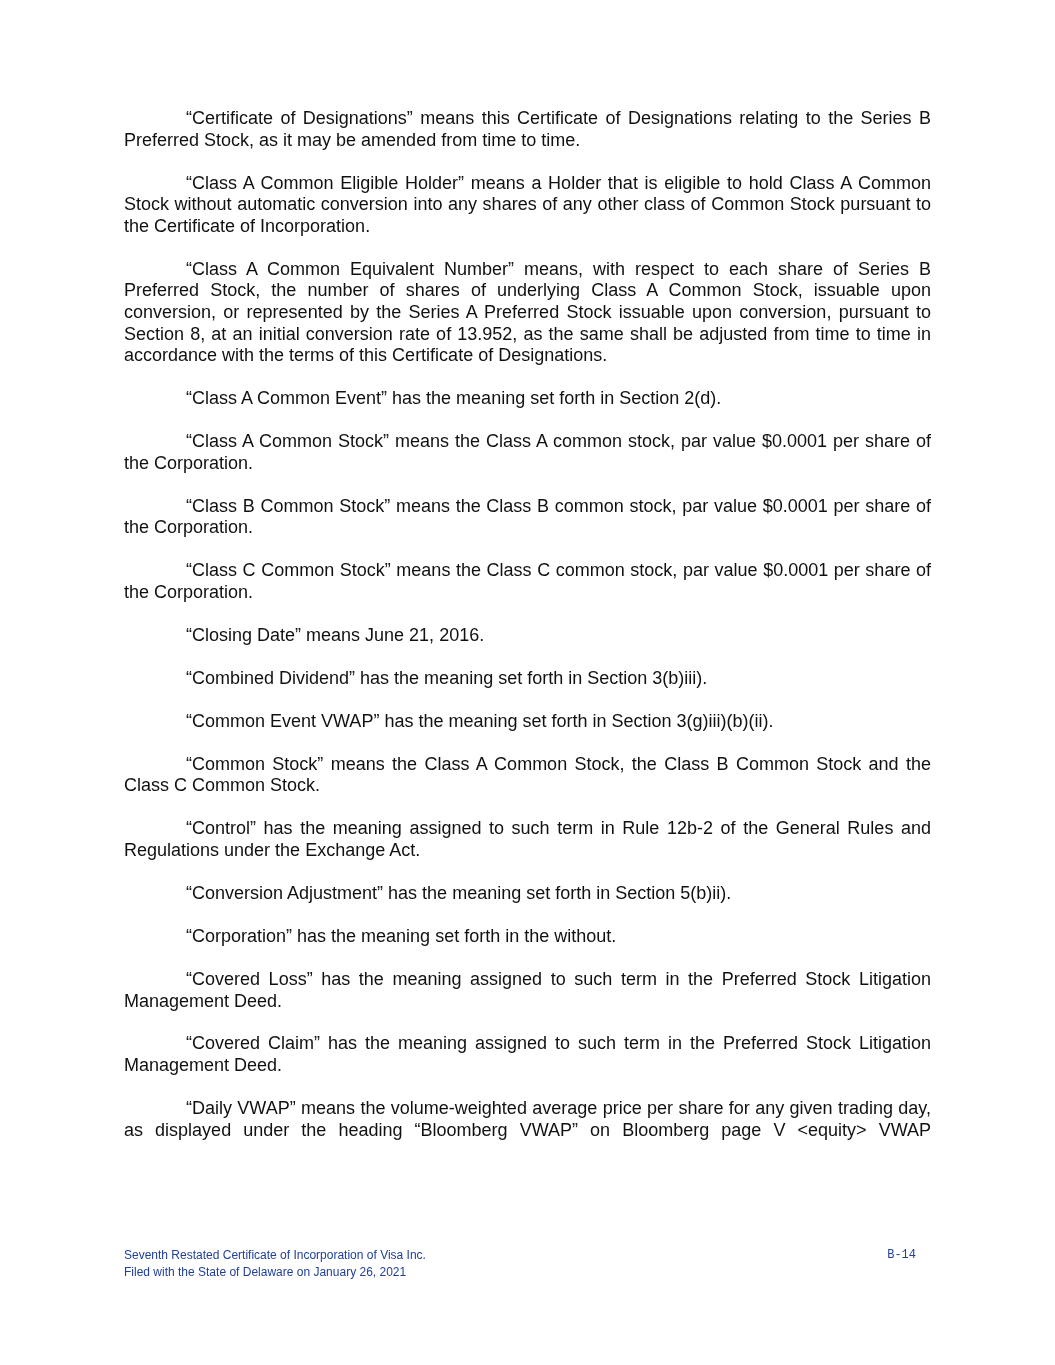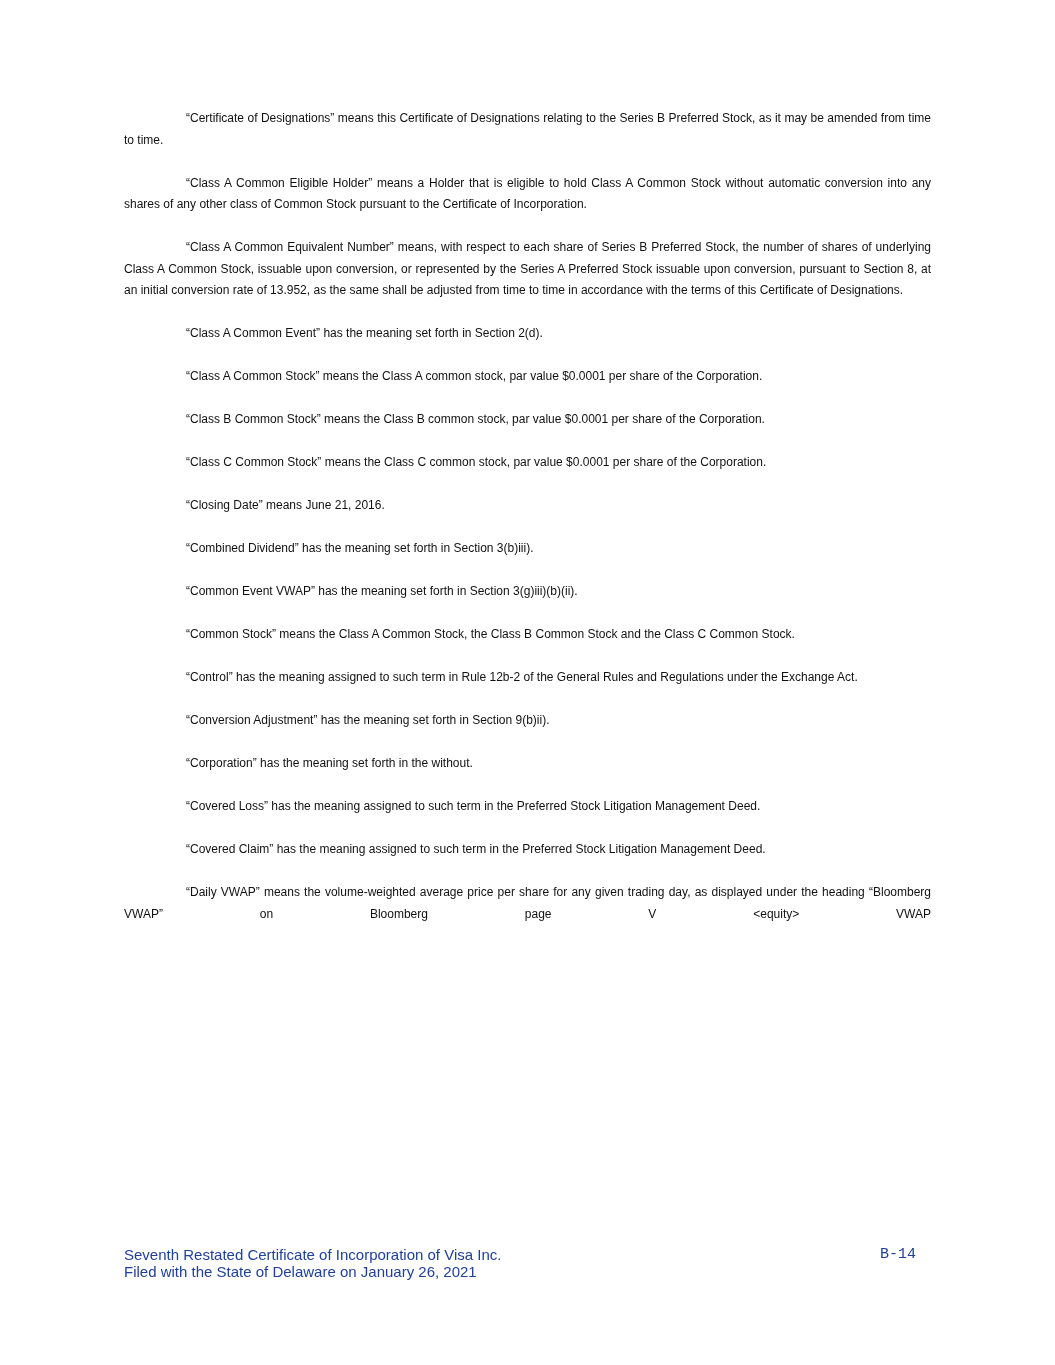--- a/index.html
+++ b/index.html
@@ -1,26 +1,26 @@
 <!DOCTYPE html>
 <html><head>
 <meta charset="utf-8">
 <style>
   html, body { margin: 0; padding: 0; background: #ffffff; }
   body { width: 1055px; height: 1365px; position: relative; overflow: hidden; }
   .page {
     position: absolute; left: 124px; top: 108px; width: 807px;
-    font-family: "Liberation Sans", sans-serif; font-size: 12px;
+    font-family: "Liberation Sans", sans-serif; font-size: 18px;
     line-height: 21.6px; color: #111111;
   }
   .para { margin: 0 0 21.4px 0; text-align: justify; text-indent: 62px; }
   .para.last { margin-bottom: 14px; text-align-last: justify; }
   .footer {
     position: absolute; left: 124px; top: 1247px; width: 792px;
-    font-family: "Liberation Sans", sans-serif; font-size: 15px;
+    font-family: "Liberation Sans", sans-serif; font-size: 12px;
     line-height: 16.5px; color: #1f3f9a;
   }
   .footer .left { float: left; }
   .footer .right { float: right; font-family: Liberation Mono, monospace; }
 </style>
 </head>
 <body>
 
 <div class="page">
   <p class="para">“Certificate of Designations” means this Certificate of Designations relating to the Series B Preferred Stock, as it may be amended from time to time.</p>
@@ -28,21 +28,21 @@
   <p class="para">“Class A Common Equivalent Number” means, with respect to each share of Series B Preferred Stock, the number of shares of underlying Class A Common Stock, issuable upon conversion, or represented by the Series A Preferred Stock issuable upon conversion, pursuant to Section 8, at an initial conversion rate of 13.952, as the same shall be adjusted from time to time in accordance with the terms of this Certificate of Designations.</p>
   <p class="para">“Class A Common Event” has the meaning set forth in Section 2(d).</p>
   <p class="para">“Class A Common Stock” means the Class A common stock, par value $0.0001 per share of the Corporation.</p>
   <p class="para">“Class B Common Stock” means the Class B common stock, par value $0.0001 per share of the Corporation.</p>
   <p class="para">“Class C Common Stock” means the Class C common stock, par value $0.0001 per share of the Corporation.</p>
   <p class="para">“Closing Date” means June 21, 2016.</p>
   <p class="para">“Combined Dividend” has the meaning set forth in Section 3(b)iii).</p>
   <p class="para">“Common Event VWAP” has the meaning set forth in Section 3(g)iii)(b)(ii).</p>
   <p class="para">“Common Stock” means the Class A Common Stock, the Class B Common Stock and the Class C Common Stock.</p>
   <p class="para">“Control” has the meaning assigned to such term in Rule 12b-2 of the General Rules and Regulations under the Exchange Act.</p>
-  <p class="para">“Conversion Adjustment” has the meaning set forth in Section 9(b)ii).</p>
+  <p class="para">“Conversion Adjustment” has the meaning set forth in Section 5(b)ii).</p>
   <p class="para">“Corporation” has the meaning set forth in the without.</p>
   <p class="para">“Covered Loss” has the meaning assigned to such term in the Preferred Stock Litigation Management Deed.</p>
   <p class="para">“Covered Claim” has the meaning assigned to such term in the Preferred Stock Litigation Management Deed.</p>
   <p class="para last">“Daily VWAP” means the volume-weighted average price per share for any given trading day, as displayed under the heading “Bloomberg VWAP” on Bloomberg page V &lt;equity&gt; VWAP</p>
 </div>
 
 <div class="footer">
   <div class="left">
     <div>Seventh Restated Certificate of Incorporation of Visa Inc.</div>
     <div>Filed with the State of Delaware on January 26, 2021</div>

